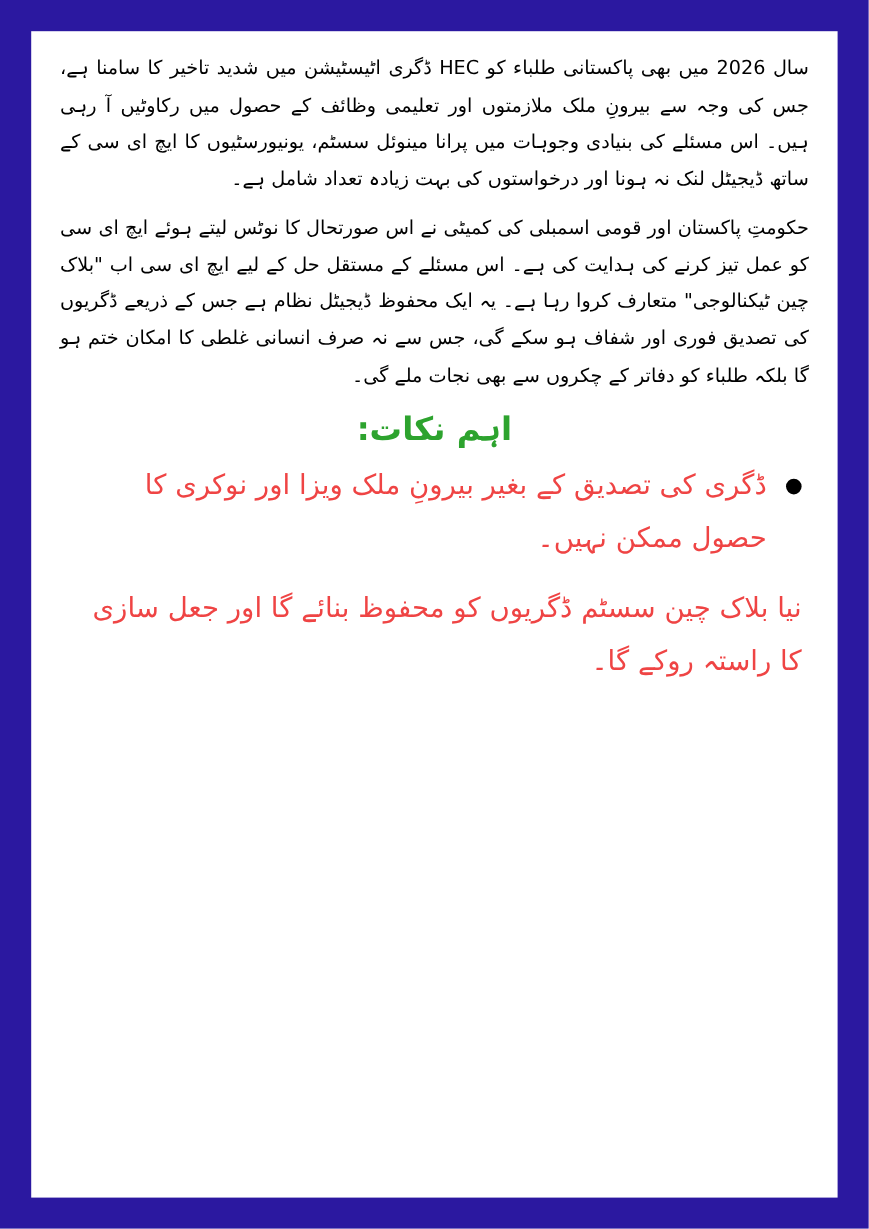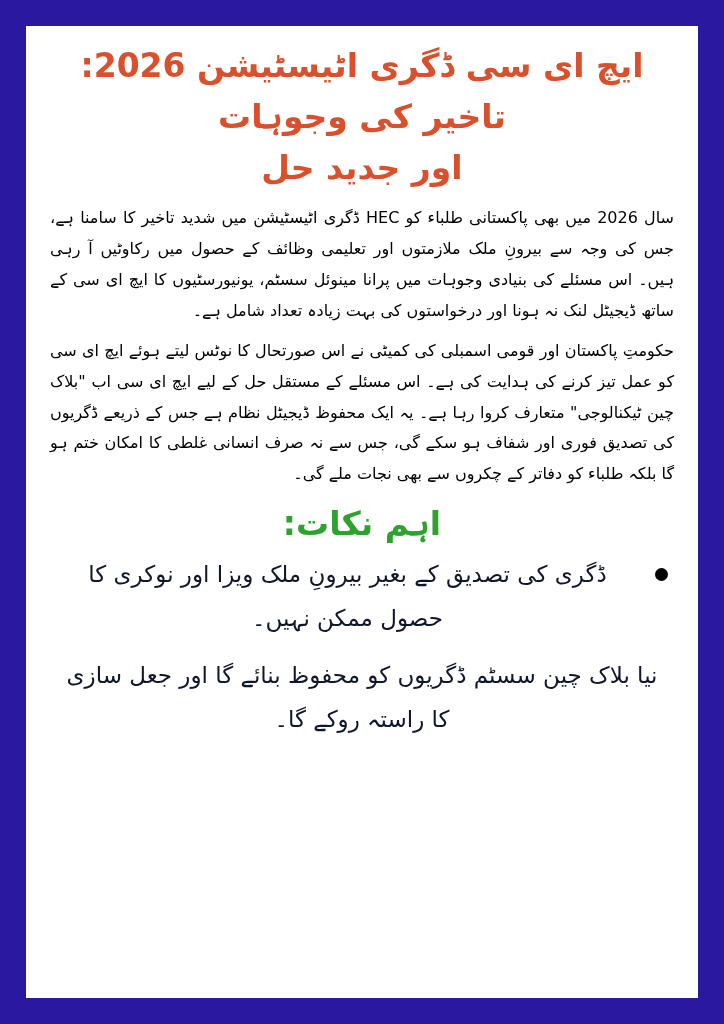--- a/index.html
+++ b/index.html
@@ -32,21 +32,21 @@
     color: #000000;
     font-size: 16px;
     line-height: 1.92;
     text-align: justify;
   }
   .points-heading {
     margin: 14px 0 10px 0;
     text-align: center;
     color: #2da32e;
     font-weight: bold;
-    font-size: 33px;
+    font-size: 27px;
   }
   .points-list {
     list-style: none;
     margin: 0;
     padding: 0 6px 0 6px;
   }
   .point {
     display: flex;
     align-items: flex-start;
     margin: 10px 0 14px 0;
@@ -55,35 +55,30 @@
     flex: none;
     width: 13px;
     height: 13px;
     border-radius: 50%;
     background: #000000;
     margin-top: 15px;
     margin-left: 16px;
   }
   .point-text {
     flex: 1;
-    color: #0f172a;
+    color: #ef4444;
     font-size: 23px;
     line-height: 1.9;
-    text-align: center;
   }
 </style>
 </head>
 <body>
 
 <div class="page">
 
-  <h1 class="title">
-    <span class="title-line">ایچ ای سی ڈگری اٹیسٹیشن 2026: تاخیر کی وجوہات</span>
-    <span class="title-line">اور جدید حل</span>
-  </h1>
 
   <p class="body-para">سال 2026 میں بھی پاکستانی طلباء کو HEC ڈگری اٹیسٹیشن میں شدید تاخیر کا سامنا ہے، جس کی وجہ سے بیرونِ ملک ملازمتوں اور تعلیمی وظائف کے حصول میں رکاوٹیں آ رہی ہیں۔ اس مسئلے کی بنیادی وجوہات میں پرانا مینوئل سسٹم، یونیورسٹیوں کا ایچ ای سی کے ساتھ ڈیجیٹل لنک نہ ہونا اور درخواستوں کی بہت زیادہ تعداد شامل ہے۔</p>
 
   <p class="body-para">حکومتِ پاکستان اور قومی اسمبلی کی کمیٹی نے اس صورتحال کا نوٹس لیتے ہوئے ایچ ای سی کو عمل تیز کرنے کی ہدایت کی ہے۔ اس مسئلے کے مستقل حل کے لیے ایچ ای سی اب "بلاک چین ٹیکنالوجی" متعارف کروا رہا ہے۔ یہ ایک محفوظ ڈیجیٹل نظام ہے جس کے ذریعے ڈگریوں کی تصدیق فوری اور شفاف ہو سکے گی، جس سے نہ صرف انسانی غلطی کا امکان ختم ہو گا بلکہ طلباء کو دفاتر کے چکروں سے بھی نجات ملے گی۔</p>
 
   <h2 class="points-heading">اہم نکات:</h2>
 
   <ul class="points-list">
     <li class="point">
       <span class="bullet-dot"></span>

